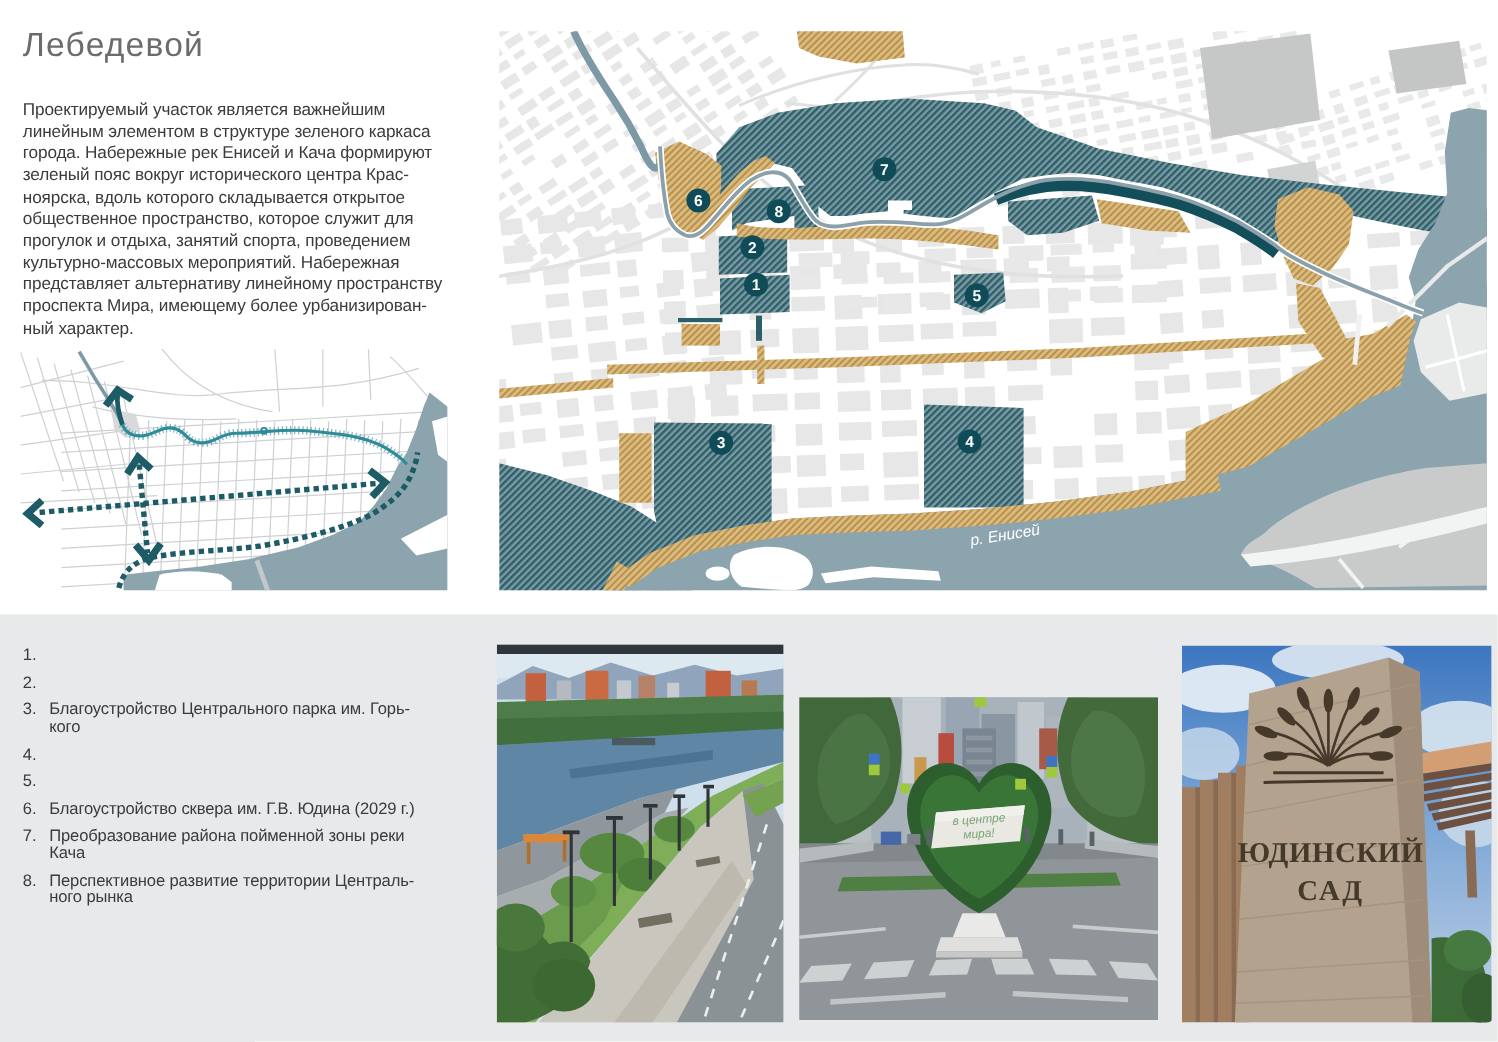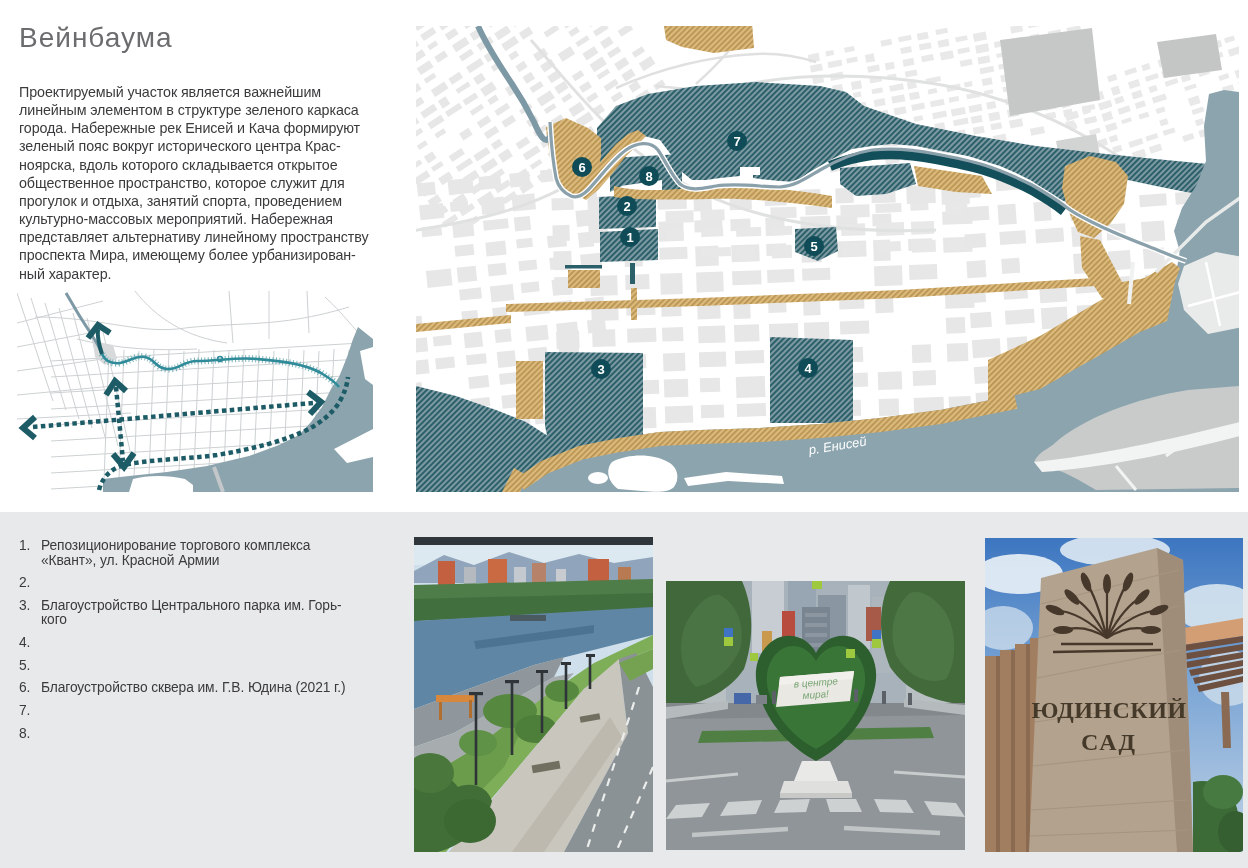--- a/index.html
+++ b/index.html
@@ -1,51 +1,52 @@
 <!DOCTYPE html>
 <html><head><meta charset="utf-8">
 <style>
 html,body{margin:0;padding:0;width:1248px;height:868px;background:#fff;font-family:"Liberation Sans",sans-serif;overflow:hidden}
 .abs{position:absolute}
 </style></head>
 <body>
 
-<div class="abs" style="left:19px;top:22px;font-size:28px;color:#6b6c6e;letter-spacing:1px">Вейнбаума</div>
+<div class="abs" style="left:19px;top:22px;font-size:28px;color:#6b6c6e;letter-spacing:1px">Лебедевой</div>
 
 <div class="abs" style="left:19px;top:83px;font-size:14.3px;line-height:18.15px;color:#3b3b3d;letter-spacing:-0.1px">Проектируемый участок является важнейшим<br>линейным элементом в структуре зеленого каркаса<br>города. Набережные рек Енисей и Кача формируют<br>зеленый пояс вокруг исторического центра Крас-<br>ноярска, вдоль которого складывается открытое<br>общественное пространство, которое служит для<br>прогулок и отдыха, занятий спорта, проведением<br>культурно-массовых мероприятий. Набережная<br>представляет альтернативу линейному пространству<br>проспекта Мира, имеющему более урбанизирован-<br>ный характер.</div>
 
 <div class="abs" style="left:0;top:512px;width:1248px;height:356px;background:#e8e9ea"></div>
 
 <div class="abs" style="left:19px;top:539px;font-size:13.8px;line-height:14.5px;color:#3b3b3d;width:395px;letter-spacing:-0.1px">
 <div style="display:flex;margin-bottom:8.2px">
       <div style="width:16px;flex:none">1.</div>
-      <div style="padding-left:6px">Репозиционирование торгового комплекса<br>«Квант», ул. Красной Армии</div>
     </div>
 <div style="display:flex;margin-bottom:8.2px">
       <div style="width:16px;flex:none">2.</div>
     </div>
 <div style="display:flex;margin-bottom:8.2px">
       <div style="width:16px;flex:none">3.</div>
       <div style="padding-left:6px">Благоустройство Центрального парка им. Горь-<br>кого</div>
     </div>
 <div style="display:flex;margin-bottom:8.2px">
       <div style="width:16px;flex:none">4.</div>
     </div>
 <div style="display:flex;margin-bottom:8.2px">
       <div style="width:16px;flex:none">5.</div>
     </div>
 <div style="display:flex;margin-bottom:8.2px">
       <div style="width:16px;flex:none">6.</div>
-      <div style="padding-left:6px">Благоустройство сквера им. Г.В. Юдина (2021 г.)</div>
+      <div style="padding-left:6px">Благоустройство сквера им. Г.В. Юдина (2029 г.)</div>
     </div>
 <div style="display:flex;margin-bottom:8.2px">
       <div style="width:16px;flex:none">7.</div>
+      <div style="padding-left:6px">Преобразование района пойменной зоны реки<br>Кача</div>
     </div>
 <div style="display:flex;margin-bottom:8.2px">
       <div style="width:16px;flex:none">8.</div>
+      <div style="padding-left:6px">Перспективное развитие территории Централь-<br>ного рынка</div>
     </div>
 </div>
 
 <svg class="abs" style="left:416px;top:26px" width="823" height="466" viewBox="0 0 823 466">
 <defs>
 <pattern id="tealh" width="4" height="4" patternUnits="userSpaceOnUse" patternTransform="rotate(45)">
         <rect width="4" height="4" fill="#7d9aa2"></rect>
         <rect width="2" height="4" fill="#2b5f6a"></rect>
       </pattern>
 <pattern id="goldh" width="4" height="4" patternUnits="userSpaceOnUse" patternTransform="rotate(45)">

